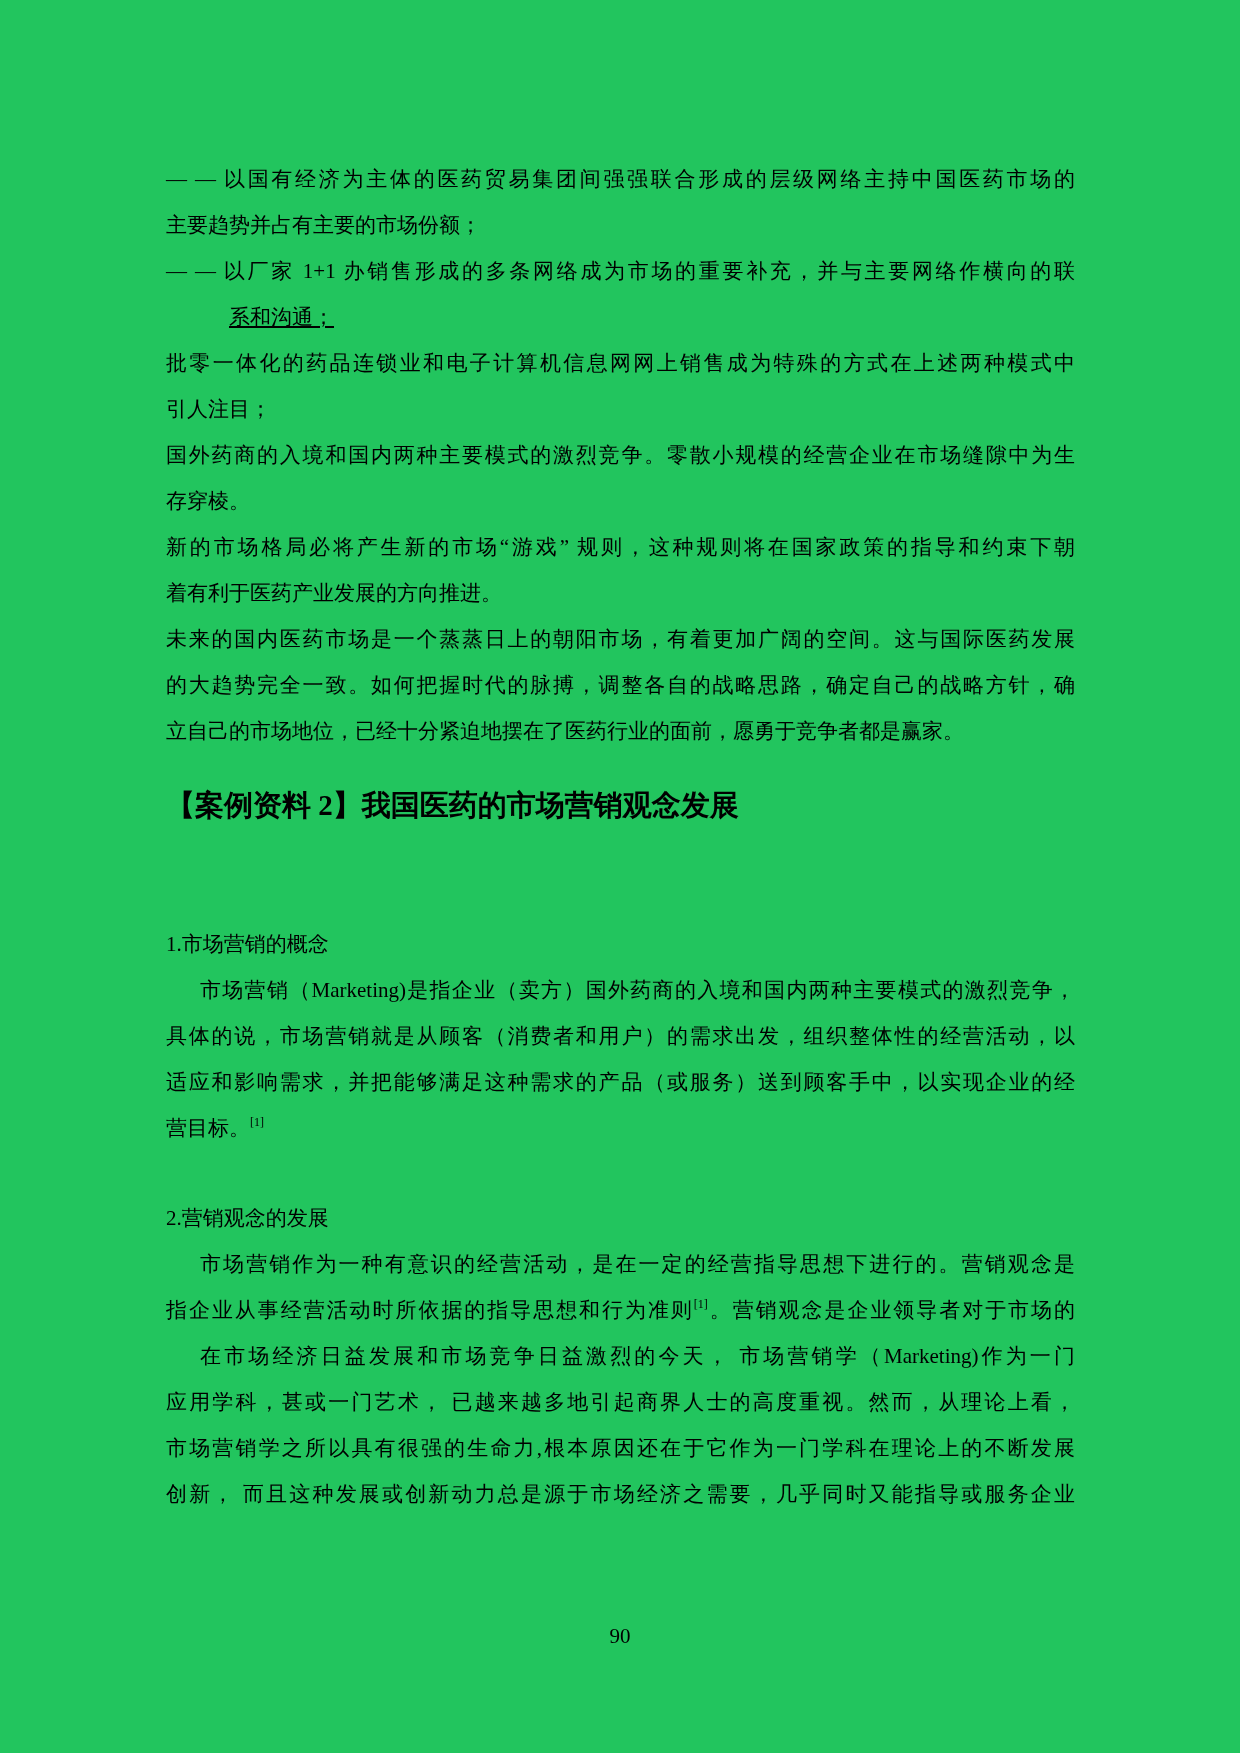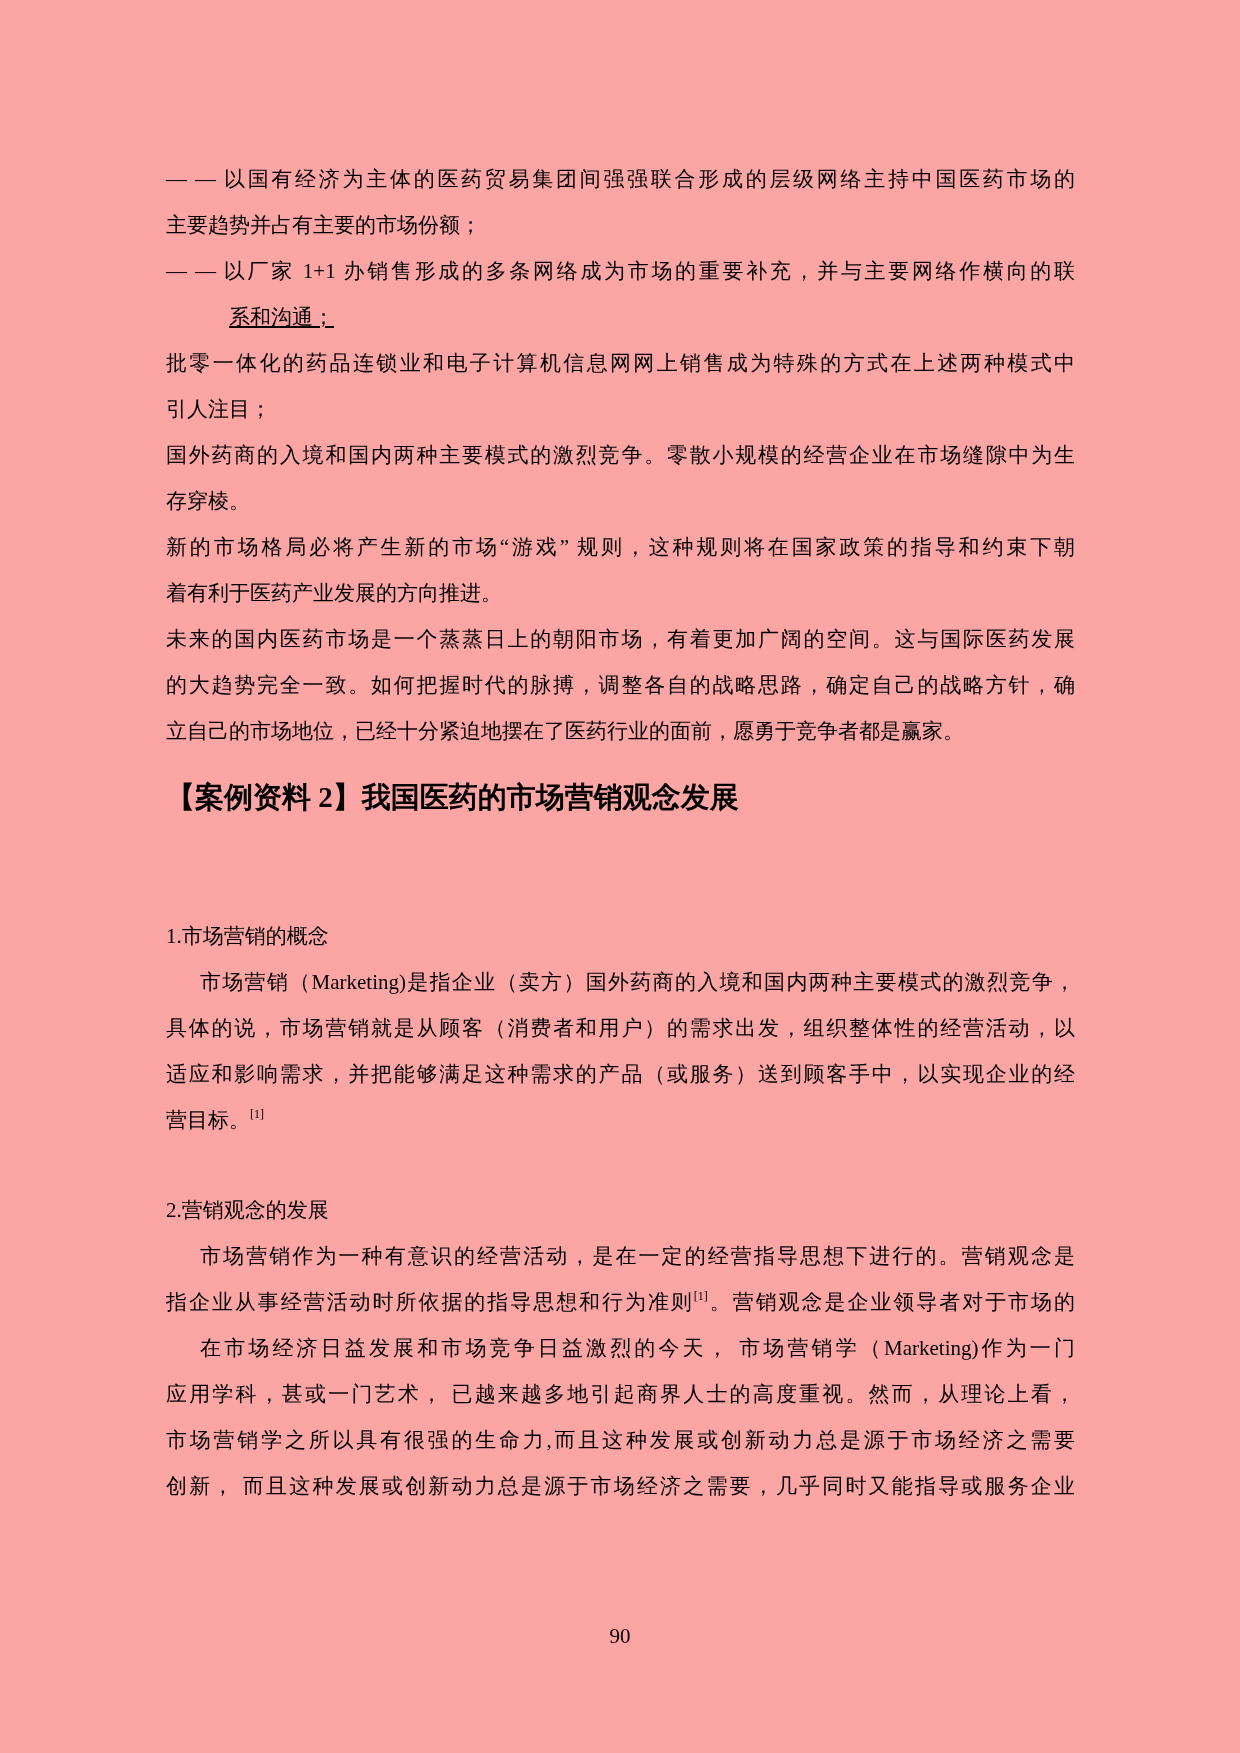--- a/index.html
+++ b/index.html
@@ -4,21 +4,21 @@
 <style>
   html, body {
     margin: 0;
     padding: 0;
     background: #ffffff;
   }
   .page {
     position: relative;
     width: 1240px;
     height: 1753px;
-    background: #fca5a5;
+    background: #22c55e;
     color: #000000;
     font-family: "Liberation Serif", "DejaVu Serif", serif;
     overflow: hidden;
   }
   .doc {
     position: absolute;
     top: 156px;
     left: 166px;
     width: 909px;
     font-size: 21px;
@@ -33,21 +33,21 @@
   .j {
     white-space: normal;
     text-align: justify;
     text-align-last: justify;
   }
   
   .ind { padding-left: 34px; }
   
   .hang { padding-left: 63px; text-decoration: underline; }
   .case-heading {
-    margin-top: 20px;
+    margin-top: 28px;
     font-size: 29px;
     font-weight: bold;
     line-height: 46px;
     white-space: nowrap;
   }
   .section-1 { margin-top: 93px; }
   .section-2 { margin-top: 44px; }
   sup.ref {
     font-size: 12px;
     line-height: 0;
@@ -110,20 +110,20 @@
       <div class="line j">适应和影响需求，并把能够满足这种需求的产品（或服务）送到顾客手中，以实现企业的经</div>
       <div class="line"><span>营目标。</span><sup class="ref">[1]</sup></div>
     </div>
 
     <div class="para section-2">
       <div class="line">2.营销观念的发展</div>
       <div class="line j ind">市场营销作为一种有意识的经营活动，是在一定的经营指导思想下进行的。营销观念是</div>
       <div class="line j"><span>指企业从事经营活动时所依据的指导思想和行为准则</span><sup class="ref">[1]</sup><span>。营销观念是企业领导者对于市场的</span></div>
       <div class="line j ind">在市场经济日益发展和市场竞争日益激烈的今天， 市场营销学（Marketing)作为一门</div>
       <div class="line j">应用学科，甚或一门艺术， 已越来越多地引起商界人士的高度重视。然而，从理论上看，</div>
-      <div class="line j">市场营销学之所以具有很强的生命力,而且这种发展或创新动力总是源于市场经济之需要</div>
+      <div class="line j">市场营销学之所以具有很强的生命力,根本原因还在于它作为一门学科在理论上的不断发展</div>
       <div class="line j">创新， 而且这种发展或创新动力总是源于市场经济之需要，几乎同时又能指导或服务企业</div>
     </div>
 
   </div>
 
   <div class="footer">90</div>
 </div>
 
 </body></html>

